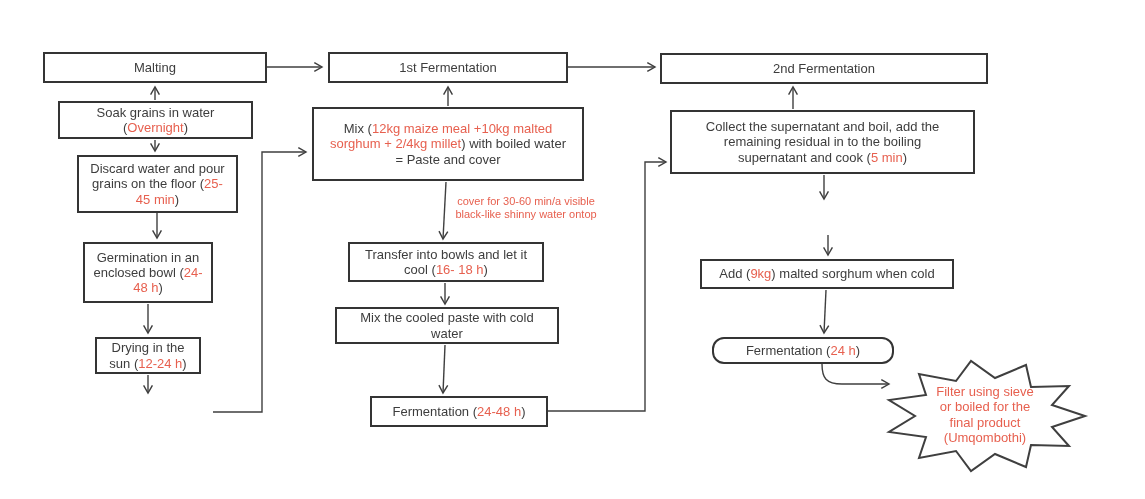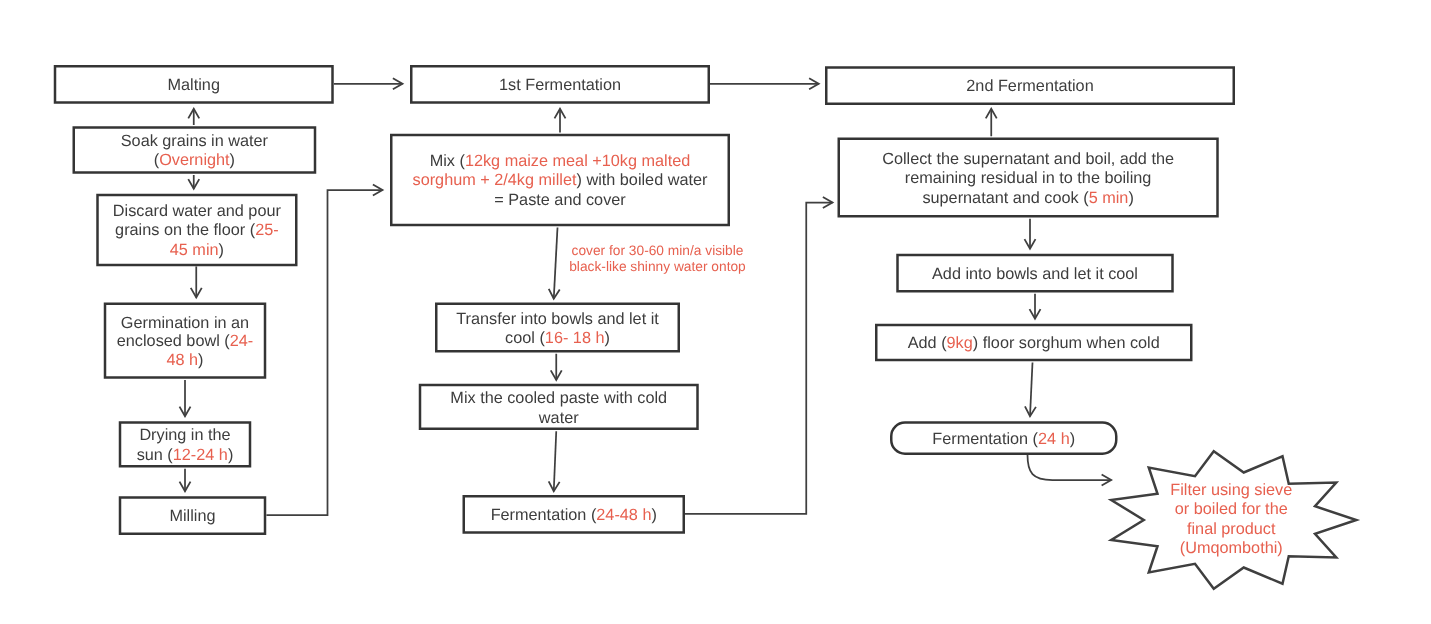--- a/index.html
+++ b/index.html
@@ -56,23 +56,20 @@
     </div>
   <div class="node" style="left:77px;top:155px;width:161px;height:58px;">
       <span><span>Discard water and pour</span><br><span>grains on the floor (</span><span class="red">25-</span><br><span class="red">45 min</span><span>)</span></span>
     </div>
   <div class="node" style="left:83px;top:242px;width:130px;height:61px;">
       <span><span>Germination in an</span><br><span>enclosed bowl (</span><span class="red">24-</span><br><span class="red">48 h</span><span>)</span></span>
     </div>
   <div class="node" style="left:95px;top:337px;width:106px;height:37px;">
       <span><span>Drying in the</span><br><span>sun (</span><span class="red">12-24 h</span><span>)</span></span>
     </div>
-  <div class="node" style="left:95px;top:397px;width:118px;height:31px;">
-      <span><span>Milling</span></span>
-    </div>
 
   <div class="node hdr" style="left:328px;top:52px;width:240px;height:31px;">
       <span><span>1st Fermentation</span></span>
     </div>
   <div class="node" style="left:312px;top:107px;width:272px;height:74px;">
       <span><span>Mix (</span><span class="red">12kg maize meal +10kg malted</span><br><span class="red">sorghum + 2/4kg millet</span><span>) with boiled water</span><br><span>= Paste and cover</span></span>
     </div>
   <div class="node" style="left:348px;top:242px;width:196px;height:40px;">
       <span><span>Transfer into bowls and let it</span><br><span>cool (</span><span class="red">16- 18 h</span><span>)</span></span>
     </div>
@@ -82,25 +79,22 @@
   <div class="node" style="left:370px;top:396px;width:178px;height:31px;">
       <span><span>Fermentation (</span><span class="red">24-48 h</span><span>)</span></span>
     </div>
 
   <div class="node hdr" style="left:660px;top:53px;width:328px;height:31px;">
       <span><span>2nd Fermentation</span></span>
     </div>
   <div class="node" style="left:670px;top:110px;width:305px;height:64px;">
       <span><span>Collect the supernatant and boil, add the</span><br><span>remaining residual in to the boiling</span><br><span>supernatant and cook (</span><span class="red">5 min</span><span>)</span></span>
     </div>
-  <div class="node" style="left:717px;top:203px;width:222px;height:31px;">
-      <span><span>Add into bowls and let it cool</span></span>
-    </div>
   <div class="node" style="left:700px;top:259px;width:254px;height:30px;">
-      <span><span>Add (</span><span class="red">9kg</span><span>) floor sorghum when cold</span></span>
+      <span><span>Add (</span><span class="red">9kg</span><span>) malted sorghum when cold</span></span>
     </div>
   <div class="node" style="left:712px;top:337px;width:182px;height:27px;border-radius:12px;">
       <span><span>Fermentation (</span><span class="red">24 h</span><span>)</span></span>
     </div>
 
   <div class="floating" style="left:431px;top:195px;width:190px;"><span><span class="red">cover for 30-60 min/a visible</span><br><span class="red">black-like shinny water ontop</span></span></div>
 
   <div class="star-label" style="left:920px;top:384px;width:130px;"><span><span class="red">Filter using sieve</span><br><span class="red">or boiled for the</span><br><span class="red">final product</span><br><span class="red">(Umqombothi)</span></span></div>
 
 </div>

